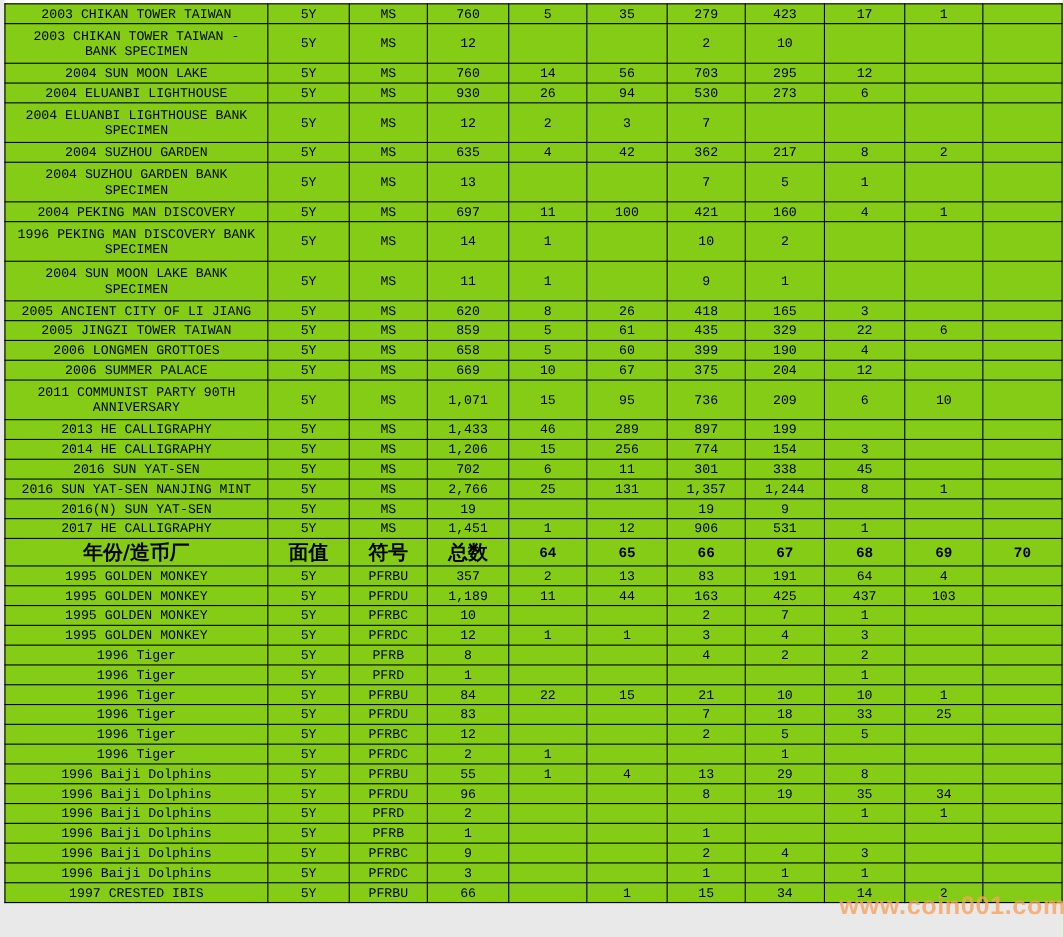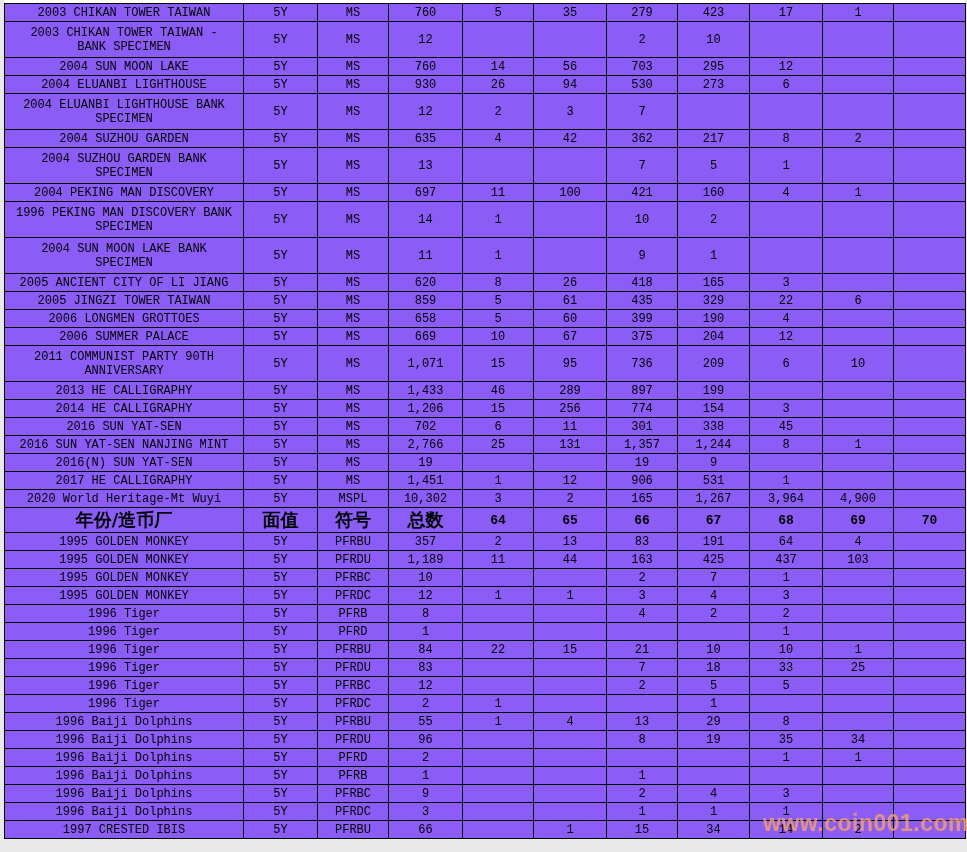--- a/index.html
+++ b/index.html
@@ -23,21 +23,21 @@
     background: #ffffff;
   }
   .sheet {
     position: absolute;
     left: 4px;
     top: 3px;
   }
   table {
     border-collapse: collapse;
     table-layout: fixed;
-    background: #8b5cf6;
+    background: #84cc16;
   }
   td, th {
     border: 1px solid #000000;
     text-align: center;
     vertical-align: middle;
     font-size: 12px;
     color: #000000;
     padding: 0 4px;
     overflow: hidden;
     white-space: nowrap;
@@ -358,33 +358,20 @@
           <td>MS</td>
           <td>1,451</td>
           <td>1</td>
           <td>12</td>
           <td>906</td>
           <td>531</td>
           <td>1</td>
           <td></td>
           <td></td>
         </tr>
-        <tr>
-          <td class="name-cell">2020 World Heritage-Mt Wuyi</td>
-          <td>5Y</td>
-          <td>MSPL</td>
-          <td>10,302</td>
-          <td>3</td>
-          <td>2</td>
-          <td>165</td>
-          <td>1,267</td>
-          <td>3,964</td>
-          <td>4,900</td>
-          <td></td>
-        </tr>
         <tr class="header-row">
           <th class="cjk">年份/造币厂</th>
           <th class="cjk">面值</th>
           <th class="cjk">符号</th>
           <th class="cjk">总数</th>
           <th>64</th>
           <th>65</th>
           <th>66</th>
           <th>67</th>
           <th>68</th>

